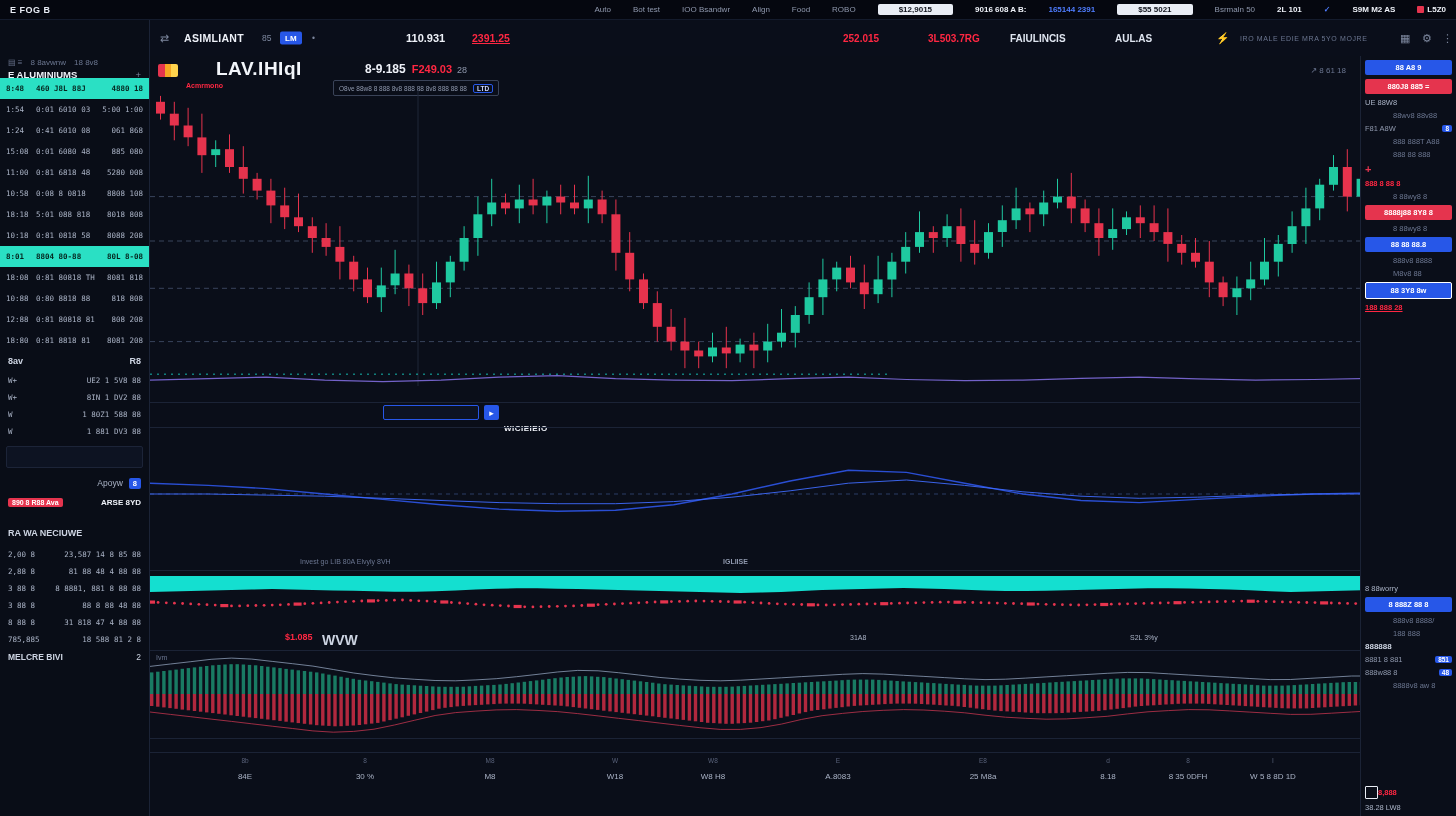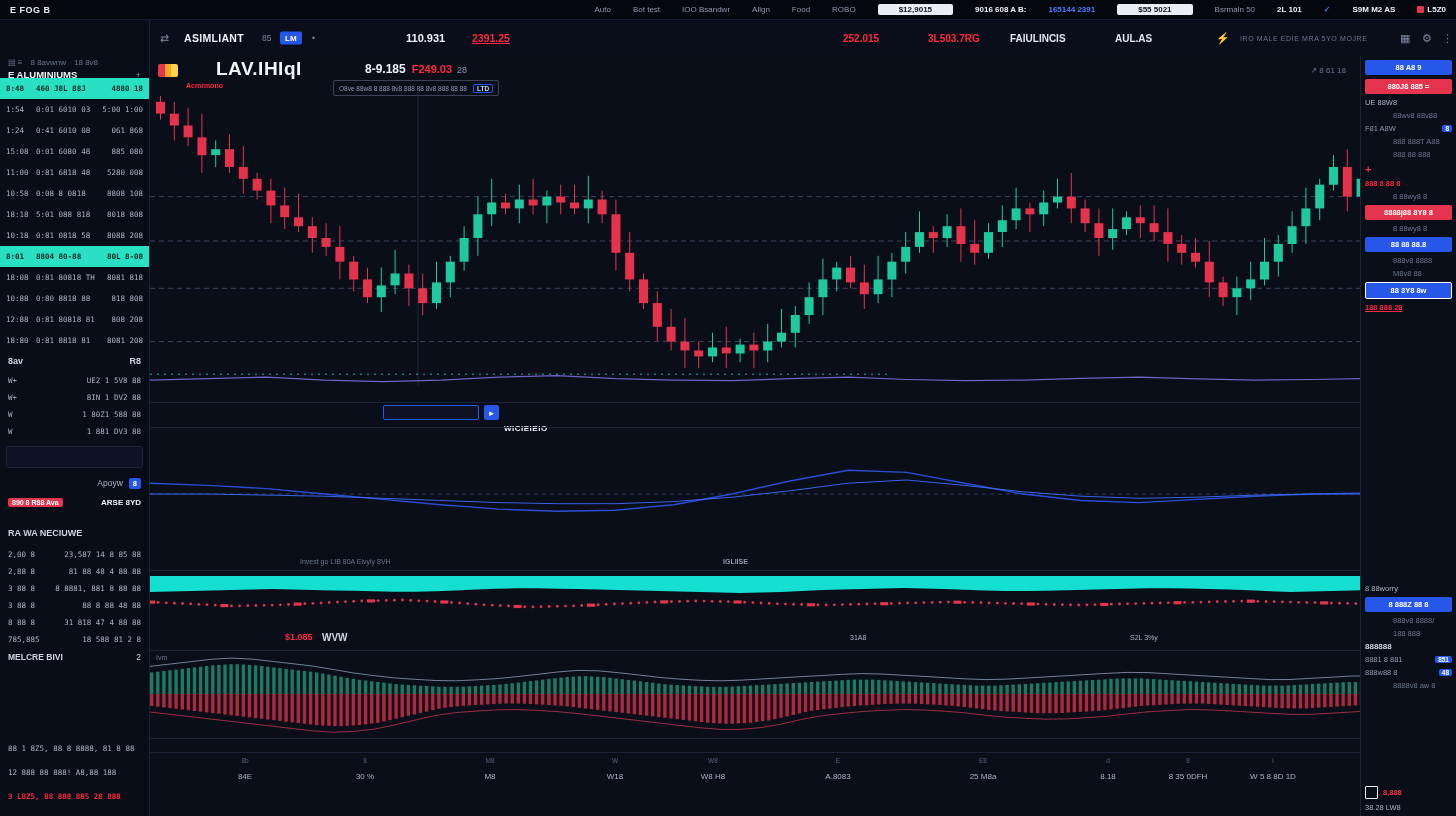--- a/index.html
+++ b/index.html
@@ -72,21 +72,21 @@
   .ct-topright{position:absolute;right:26px;top:10px;font-size:8px;color:#6b7690;}
   .chart-svg{position:absolute;left:0;}
   .ovl-input{position:absolute;left:233px;top:348px;height:17px;display:flex;align-items:center;gap:5px;}
   .ovl-input input{width:96px;height:15px;background:#0d1322;border:1px solid #2757e8;border-radius:2px;
                    color:#dfe5f0;font-size:8px;padding:0 4px;box-sizing:border-box;outline:none;}
   .ovl-btn{width:15px;height:15px;background:#2757e8;color:#fff;font-size:9px;display:flex;
            align-items:center;justify-content:center;border-radius:2px;}
   .ovl-label{color:#eef1f8;font-weight:bold;font-size:8px;letter-spacing:.5px;margin-top:32px;}
   .pane-label{position:absolute;font-size:7px;color:#6b7690;}
   .pl-red{color:#ff2742;font-weight:bold;font-size:9px;}
-  .pl-white{color:#cdd4e2;font-weight:bold;font-size:10px;}
+  .pl-white{color:#cdd4e2;font-weight:bold;font-size:14px;}
   
   .axis{position:absolute;left:0;right:0;top:696px;bottom:0;border-top:1px solid #1b2336;}
   .tick{position:absolute;top:4px;text-align:center;transform:translateX(-50%);}
   .tick .s{display:block;font-size:6.5px;color:#586179;}
   .tick .v{display:block;font-size:8px;color:#aab3c6;margin-top:8px;}
   
   .panel{position:absolute;right:0;top:56px;bottom:0;width:96px;background:#0a0e19;
          border-left:1px solid #1b2336;box-sizing:border-box;padding:4px;display:flex;
          flex-direction:column;gap:4px;font-size:7.5px;color:#8f98ad;overflow:hidden;}
   .p-btn{border-radius:2px;padding:3px 2px;text-align:center;font-weight:bold;font-size:7.5px;
@@ -95,21 +95,21 @@
   .p-red{background:#e5344e;color:#fff;}
   .p-outline{background:#2757e8;color:#fff;border:1px solid #fff;}
   .p-text{color:#aab3c6;white-space:nowrap;overflow:hidden;}
   .p-dim{color:#6b7690;white-space:nowrap;overflow:hidden;margin-left:28px;}
   .p-redbold{color:#ff2742;font-weight:bold;white-space:nowrap;}
   .p-redu{color:#ff2742;font-weight:bold;text-decoration:underline;white-space:nowrap;}
   .p-plus{color:#e5344e;font-size:11px;font-weight:bold;}
   .p-header{color:#cdd4e2;font-weight:bold;font-size:8px;}
   .p-row{display:flex;justify-content:space-between;align-items:center;white-space:nowrap;overflow:hidden;}
   .p-chip{background:#2757e8;color:#fff;font-size:6.5px;font-weight:bold;padding:0 3px;border-radius:2px;}
-  .p-foot{display:flex;align-items:center;gap:5px;}
+  .p-foot{display:flex;align-items:center;}
   .p-foot .box{width:11px;height:11px;border:1.5px solid #e9edf5;border-radius:1px;}
 </style>
 </head>
 <body>
 
 <div class="app">
 
   <header class="topbar">
     <span class="brand">E FOG B</span>
     <div class="tb-items" id="topbarItems">
@@ -286,25 +286,20 @@
         </div>
         <div class="dr">
           <span>785,885</span>
           <span>18 588 81 2 8</span>
         </div>
       </div>
     <div class="sb-sec" style="top:632px">
       <span style="color:#cdd4e2;font-weight:bold">MELCRE BIVI</span>
       <span style="color:#cdd4e2">2</span>
     </div>
-    <div class="sb-bottom" style="position:absolute;left:0;right:0;top:716px" id="bottomRows">
-        <div class="dr">88 1 8Z5, 88 8 8888, 81 8 88</div>
-        <div class="dr">12 888 88 888! A8,88 188</div>
-        <div class="dr red-text">3 L8Z5, 88 888 885 28 888</div>
-      </div>
   </aside>
 
   <main class="main">
     <div class="ct-icon"></div>
     <div class="ct-title">LAV.IHIqI</div>
     <div class="ct-sub">Acmrmono</div>
     <div class="ct-ohlc">
       <span class="p">8-9.185</span><span class="c">F249.03</span><span class="pct">28</span>
     </div>
     <div class="ct-info">

